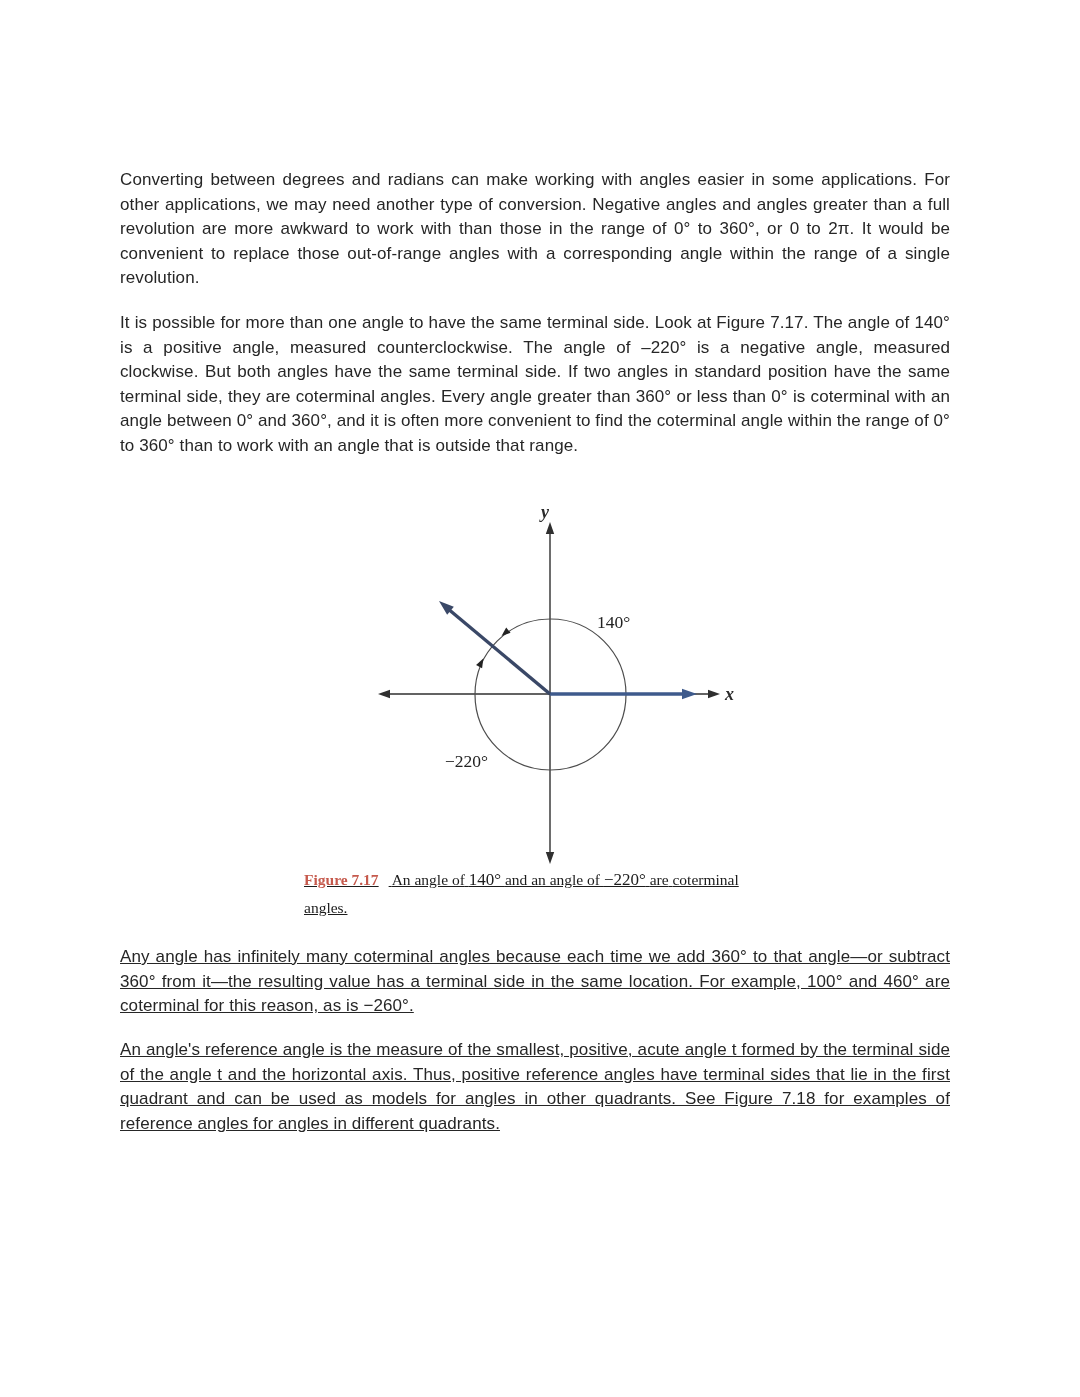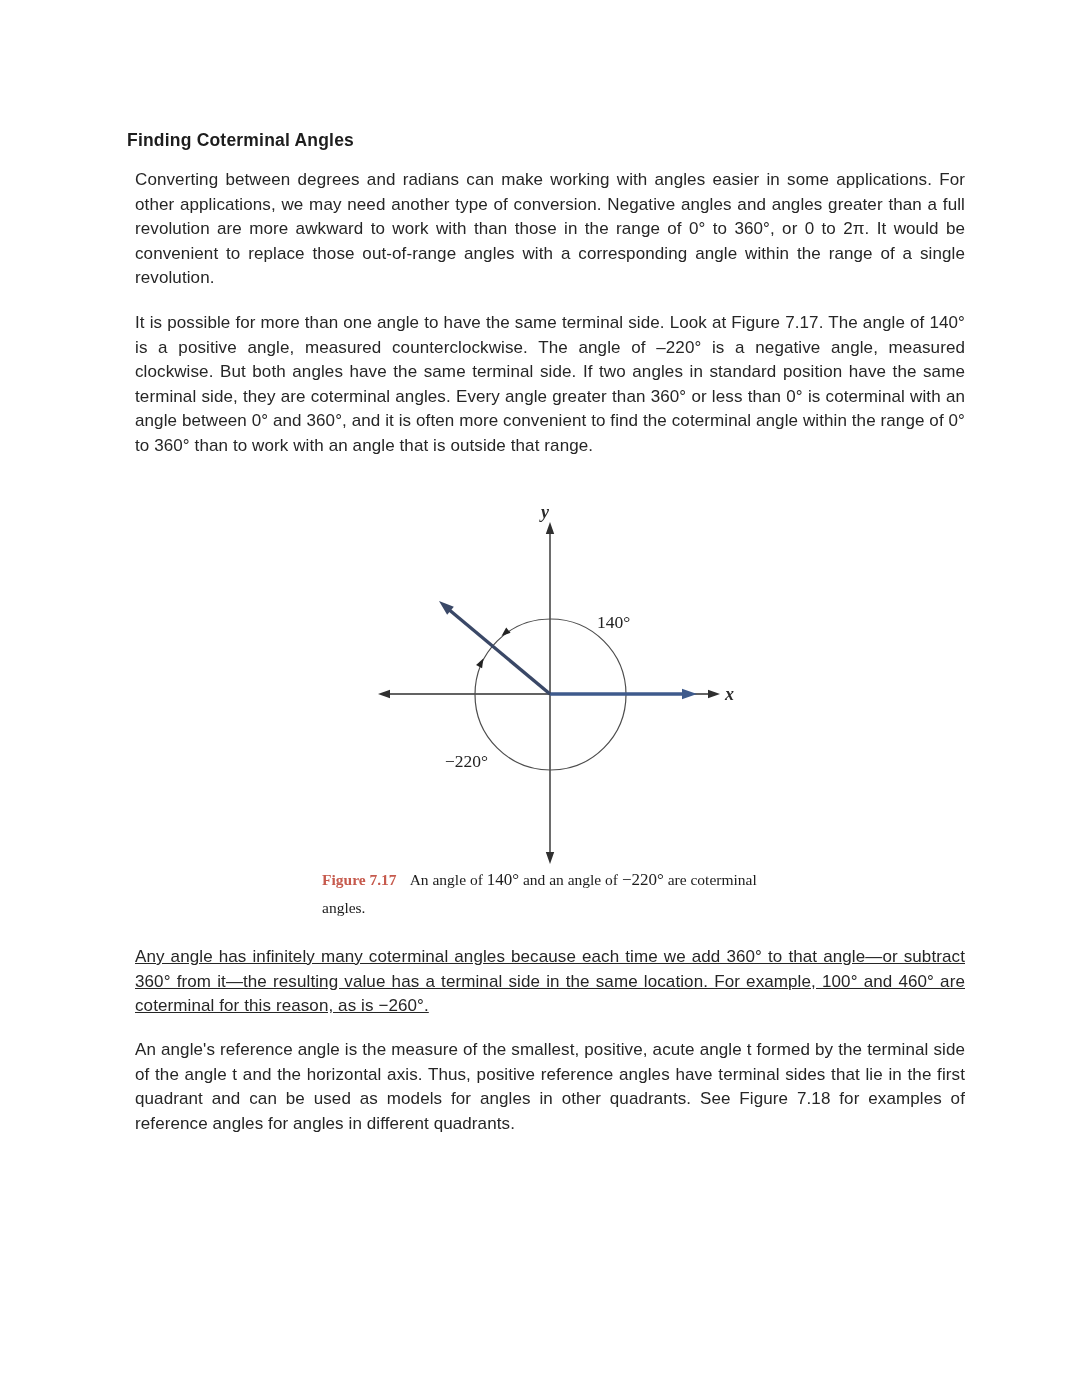--- a/index.html
+++ b/index.html
@@ -16,44 +16,45 @@
     position:absolute;
     left:127px; top:130px;
     width:830px;
     font-size:17.5px;
     font-weight:bold;
     color:#1d1d1d;
     letter-spacing:0.2px;
   }
   .para{
     position:absolute;
-    left:135px;
+    left:120px;
     width:830px;
     font-size:17px;
     line-height:24.6px;
     text-align:justify;
     letter-spacing:0.1px;
     color:#262626;
   }
   #p1{top:168px;}
   #p2{top:311px;}
   #p3{top:945px;text-decoration:underline;}
-  #p4{top:1038px;}
+  #p4{top:1038px;text-decoration:underline;}
   .diagram-svg{
     position:absolute;
     left:360px; top:495px;
   }
   .fig-caption{
     position:absolute;
-    left:322px; top:866px;
+    left:304px; top:866px;
     width:480px;
     font-family:"Liberation Serif", serif;
     font-size:15.5px;
     line-height:28px;
     color:#1c1c1c;
+    text-decoration:underline;
   }
   .fig-caption .fig-label{
     font-weight:bold;
     color:#c65a4d;
     margin-right:10px;
   }
   .fig-caption .math{
     font-size:17px;
   }
   .axis-label{
@@ -67,21 +68,20 @@
     font-family:"Liberation Serif", serif;
     font-size:17.5px;
     fill:#222222;
   }
 </style>
 </head>
 <body>
 
 <div class="page">
 
-  <div class="heading">Finding Coterminal Angles</div>
 
   <div class="para" id="p1">Converting between degrees and radians can make working with angles easier in some applications. For other applications, we may need another type of conversion. Negative angles and angles greater than a full revolution are more awkward to work with than those in the range of 0° to 360°, or 0 to 2π. It would be convenient to replace those out-of-range angles with a corresponding angle within the range of a single revolution.</div>
   <div class="para" id="p2">It is possible for more than one angle to have the same terminal side. Look at Figure 7.17. The angle of 140° is a positive angle, measured counterclockwise. The angle of –220° is a negative angle, measured clockwise. But both angles have the same terminal side. If two angles in standard position have the same terminal side, they are coterminal angles. Every angle greater than 360° or less than 0° is coterminal with an angle between 0° and 360°, and it is often more convenient to find the coterminal angle within the range of 0° to 360° than to work with an angle that is outside that range.</div>
 
   <svg class="diagram-svg" width="420" height="375" viewBox="0 0 420 375">
 
     <g>
       <line x1="190" y1="30" x2="190" y2="366" stroke="#2f2f2f" stroke-width="1.4"></line>
       <polygon points="0,0 -12,4.2 -12,-4.2" fill="#2f2f2f" transform="translate(190,27) rotate(-90)"></polygon>
       <polygon points="0,0 -12,4.2 -12,-4.2" fill="#2f2f2f" transform="translate(190,369) rotate(90)"></polygon>

